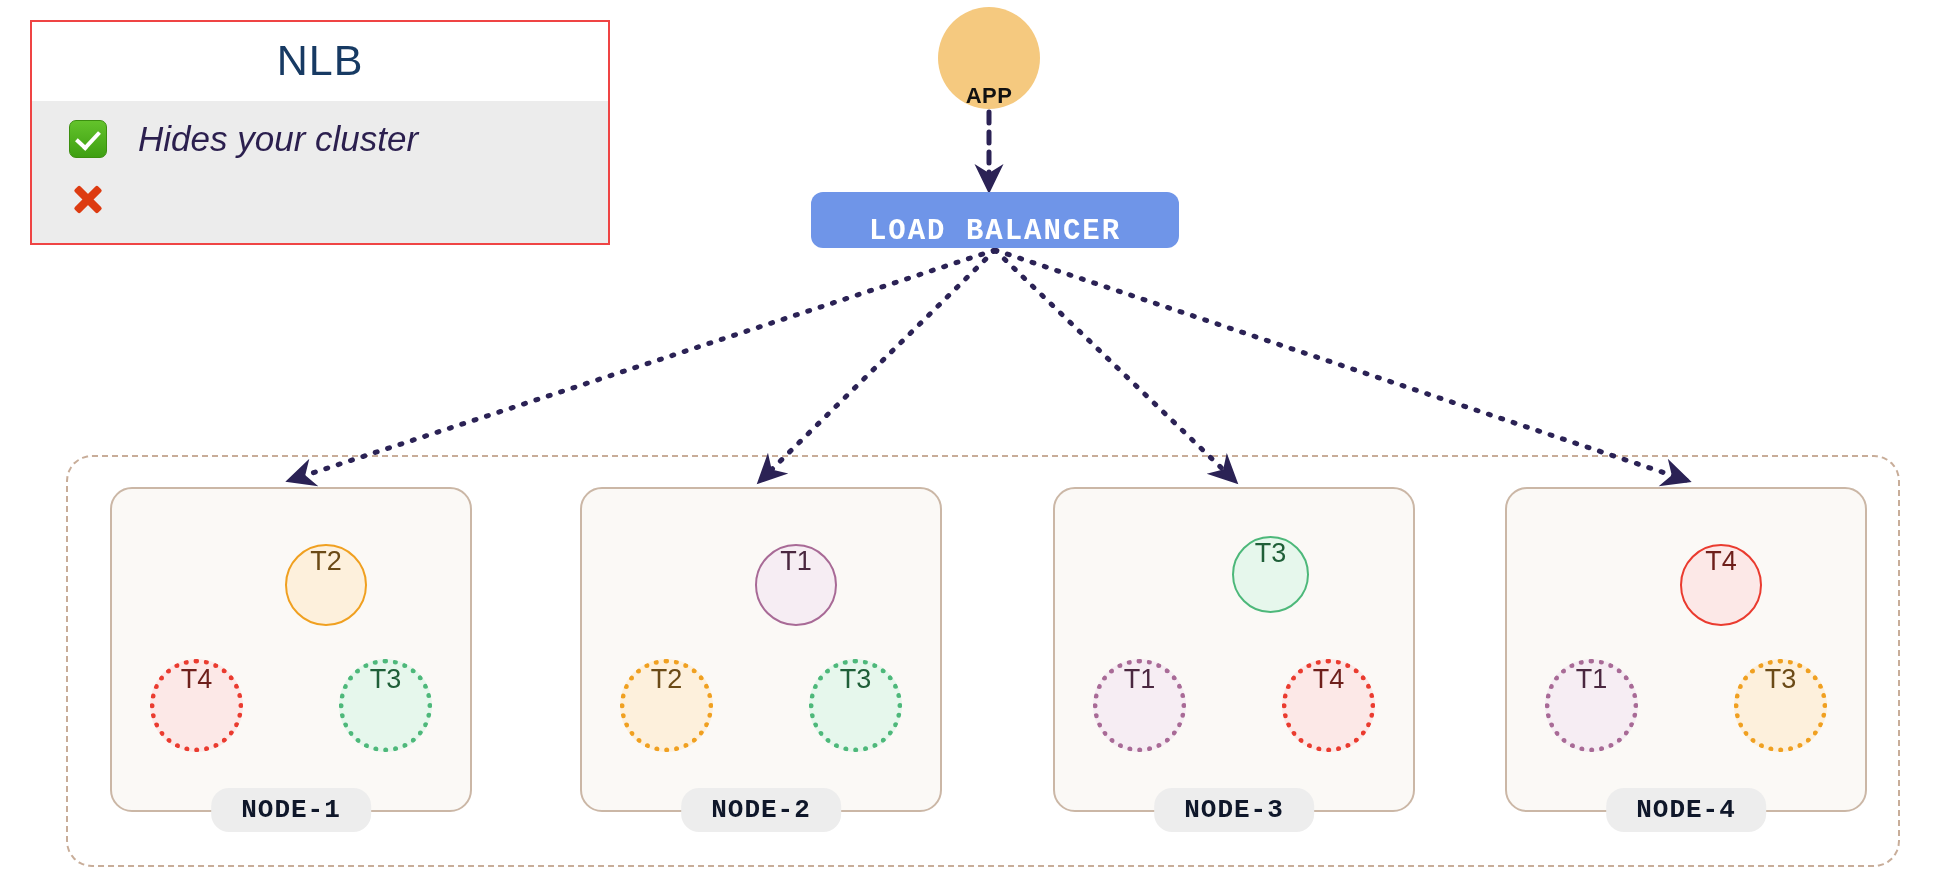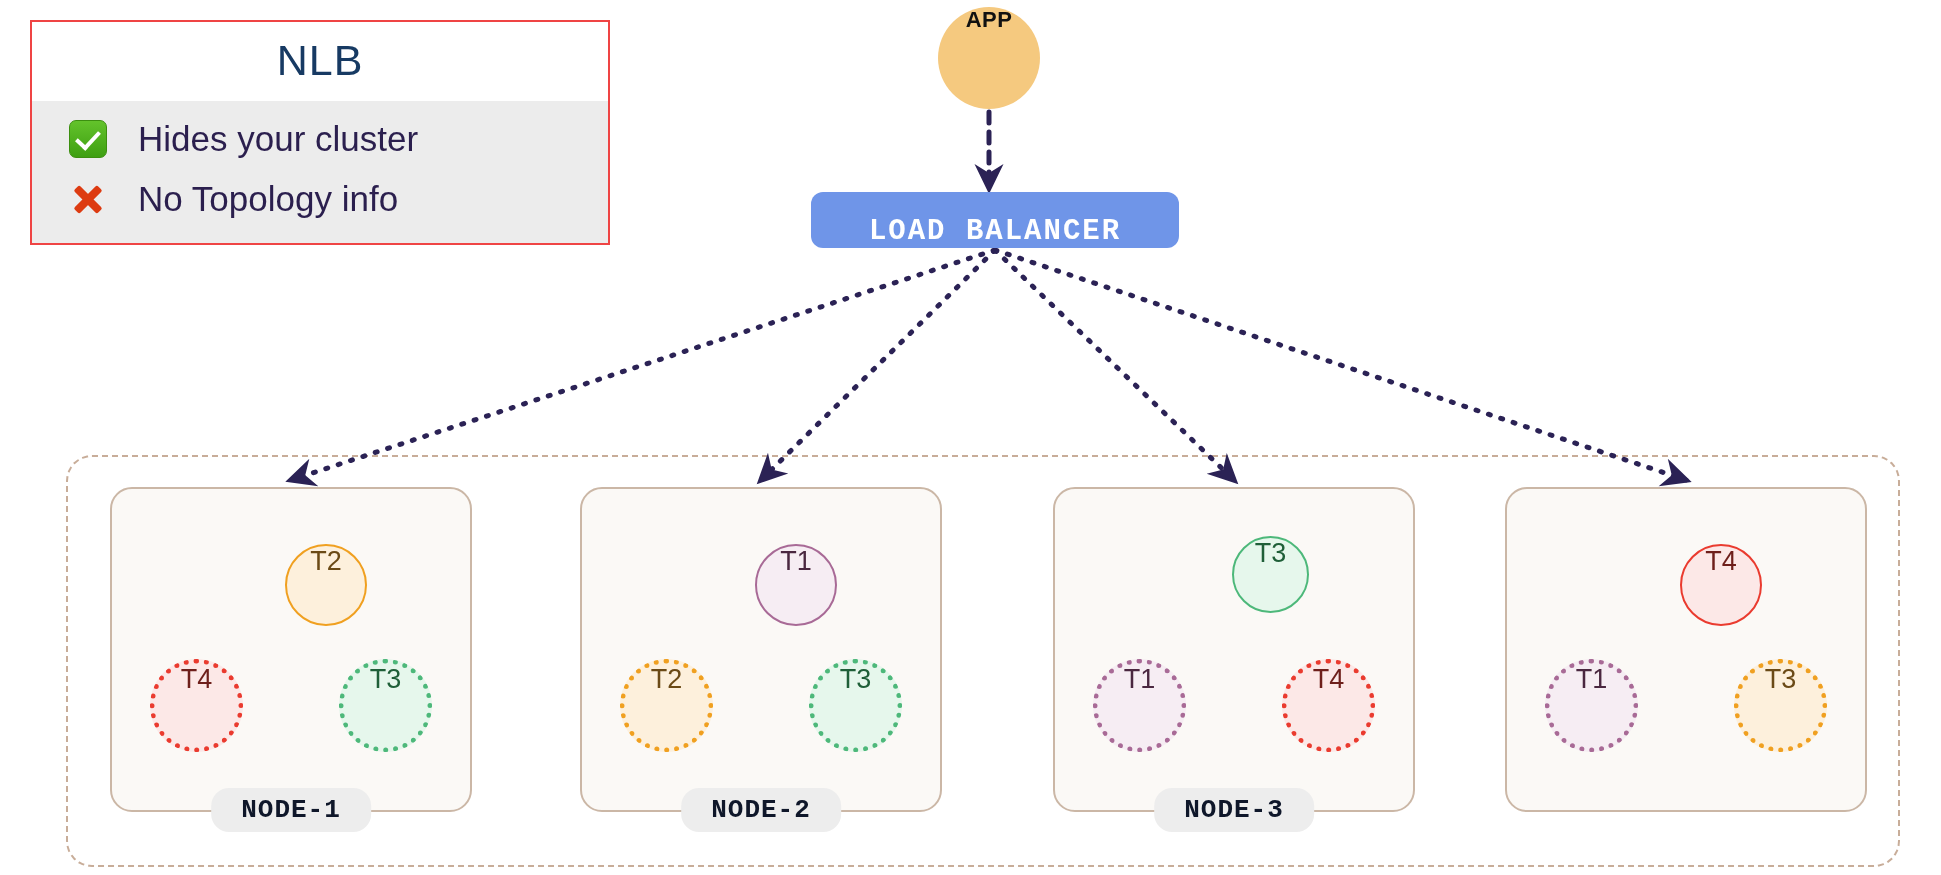--- a/index.html
+++ b/index.html
@@ -107,33 +107,34 @@
     border-radius: 2px;
   }
   .mark-cross::before { transform: rotate(45deg); }
   .mark-cross::after  { transform: rotate(-45deg); }
 
   .legend-text {
     color: #2b1f4e;
     font-size: 35px;
     padding-left: 18px;
     white-space: nowrap;
+    font-style: italic;
   }
 
   
   .app-node {
     position: absolute;
     left: 938px;
     top: 7px;
     width: 102px;
     height: 102px;
     border-radius: 50%;
     background: #f5c97f;
     display: flex;
-    align-items: flex-start;
+    align-items: flex-end;
     justify-content: center;
     z-index: 20;
   }
   .app-label {
     font-family: "Liberation Sans", sans-serif;
     font-weight: bold;
     font-size: 22px;
     color: #111111;
     letter-spacing: 0.5px;
   }
@@ -232,21 +233,20 @@
         <div class="legend-row">
           <span class="legend-mark">
             <span class="mark-check"></span>
           </span>
           <span class="legend-text">Hides your cluster</span>
         </div>
         <div class="legend-row">
           <span class="legend-mark">
             <span class="mark-cross"></span>
           </span>
-          <span class="legend-text">No Topology info</span>
         </div>
       </div>
   </div>
 
   <div class="app-node">
     <span class="app-label">APP</span>
   </div>
 
   <div class="lb-box">
     <span class="lb-label">LOAD  BALANCER</span>
@@ -294,20 +294,21 @@
       <div class="node" style="left: 1505px;">
         <div class="pod primary" style="left: 173px; top: 55px; width: 82px; height: 82px; border-color: rgb(234, 59, 47); background: rgb(252, 232, 231); color: rgb(110, 31, 27);">
           <span>T4</span>
         </div>
         <div class="pod ghost" style="left: 38px; top: 170px; width: 93px; height: 93px; border-color: rgb(168, 106, 150); background: rgb(246, 237, 243); color: rgb(74, 39, 64);">
           <span>T1</span>
         </div>
         <div class="pod ghost" style="left: 227px; top: 170px; width: 93px; height: 93px; border-color: rgb(240, 160, 32); background: rgb(253, 240, 220); color: rgb(107, 74, 22);">
           <span>T3</span>
         </div>
+        <div class="node-label">NODE-4</div>
       </div>
     </div>
 
   <svg id="wires" viewBox="0 0 1941 875" xmlns="http://www.w3.org/2000/svg">
     <defs>
       <marker id="arrowhead" markerWidth="7" markerHeight="7" refX="5.2" refY="3.2" orient="auto" markerUnits="strokeWidth">
         <path d="M0.4,0.3 L6.4,3.2 L0.4,6.1 L2.2,3.2 Z" fill="#2b2255"></path>
       </marker>
     </defs>
     <g id="wire-group">

